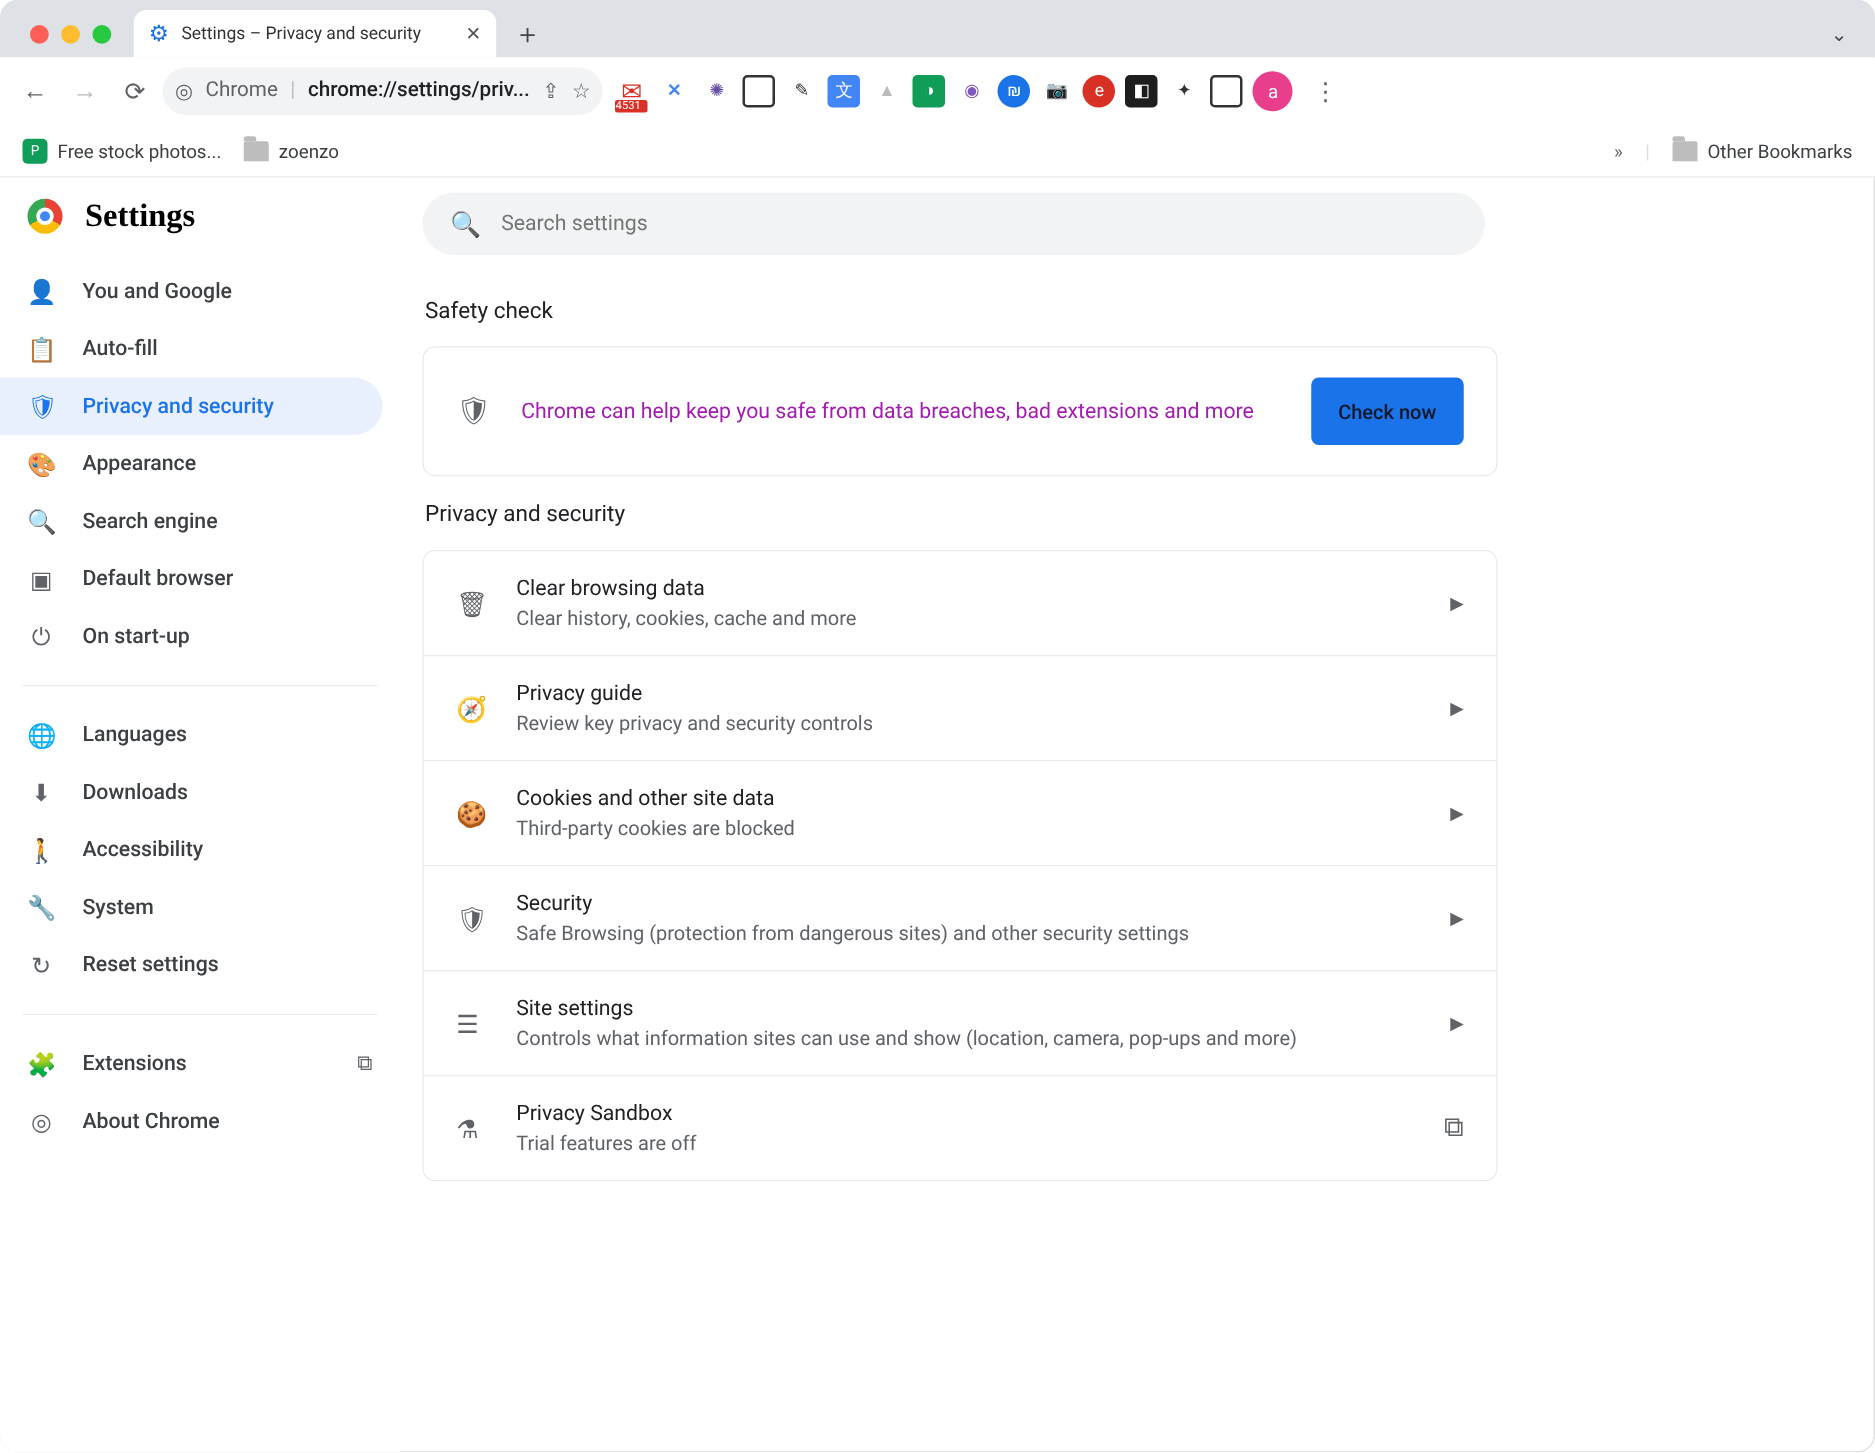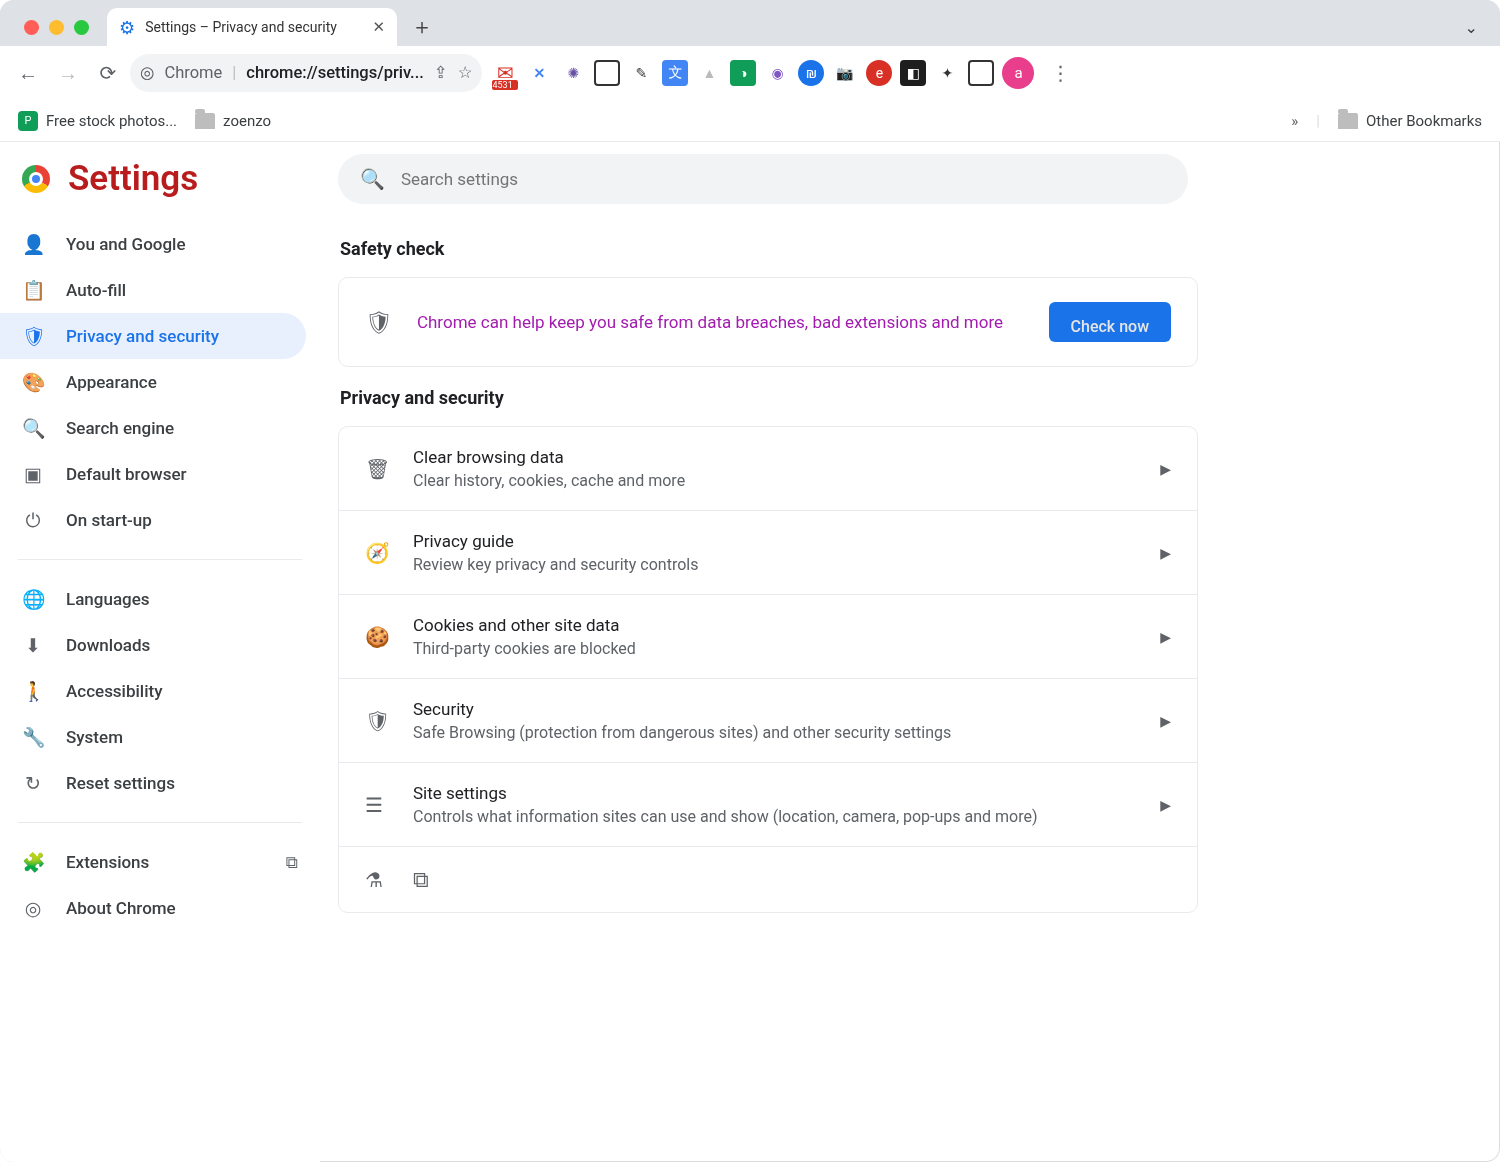--- a/index.html
+++ b/index.html
@@ -36,38 +36,38 @@
   .bookmarks .spacer{flex:1;}
   
   .content { flex:1; display:flex; overflow:hidden;}
   
   .sidebar { width:320px; background:#fff; display:flex; flex-direction:column; padding:16px 0;}
   .side-head { display:flex; align-items:center; gap:18px; padding:0 22px 18px 22px;}
   .chrome-logo { width:28px; height:28px; border-radius:50%; background:
     conic-gradient(#ea4335 0 120deg,#fbbc05 120deg 240deg,#34a853 240deg 360deg);
     position:relative;}
   .chrome-logo:after{content:"";position:absolute;inset:7px;border-radius:50%;background:#4285f4;border:3px solid #fff;}
-  .side-title { font-size:35px; font-weight:600; color:#b91c1c;}
+  .side-title { font-size:26px; font-weight:600; color:#000000;font-family:Liberation Serif, serif;}
   .sidenav { list-style:none; padding:4px 0;}
   .sidenav li { display:flex; align-items:center; gap:22px; height:46px; padding:0 22px; font-size:17px; color:#3c4043; font-weight:500; cursor:pointer;}
   .sidenav li.active { background:#e8f0fe; color:#1a73e8; border-radius:0 23px 23px 0; margin-right:14px;}
   .sidenav li.active .sico{ color:#1a73e8;}
   .sico { width:22px; text-align:center; font-size:19px; color:#5f6368;}
   .side-divider { height:1px; background:#e8eaed; margin:12px 18px;}
   .sidenav .extlink{ margin-left:auto; color:#5f6368; font-size:17px;}
   
   .main { flex:1; padding:12px 40px 30px 18px; overflow:auto;}
   .search-bar { height:50px; background:#f1f3f4; border-radius:25px; display:flex; align-items:center; padding:0 22px; gap:16px; margin-bottom:34px; max-width:850px;}
   .search-bar .sic{ color:#5f6368; font-size:20px;}
   .search-input { border:none; background:transparent; outline:none; font-size:17px; color:#5f6368; flex:1;}
-  .section-title { font-size:18px; color:#202124; font-weight:700; margin:20px 0 18px 2px;}
+  .section-title { font-size:18px; color:#202124; font-weight:400; margin:20px 0 18px 2px;}
   .card { background:#fff; border:1px solid #e8eaed; border-radius:10px; max-width:860px;}
   .safety-card { display:flex; align-items:center; padding:24px 26px; gap:24px;}
   .safety-card .txt{ flex:1; font-size:17px; color:#a21caf;}
-  .btn-primary { background:#1a73e8; color:#e5e5e5; border:none; border-radius:6px; height:40px; padding:15px 22px; font-size:16px; font-weight:500; cursor:pointer;}
+  .btn-primary { background:#1a73e8; color:#0f172a; border:none; border-radius:6px; height:54px; padding:15px 22px; font-size:16px; font-weight:500; cursor:pointer;}
   .list-row { display:flex; align-items:center; padding:20px 26px; gap:24px; border-top:1px solid #e8eaed; cursor:pointer;}
   .list-row:first-child{ border-top:none;}
   .lico { width:24px; color:#5f6368; font-size:20px; flex-shrink:0;}
   .lbody { flex:1;}
   .ltitle { font-size:17px; color:#202124; margin-bottom:4px;}
   .lsub { font-size:16px; color:#5f6368;}
   .larrow { color:#5f6368; font-size:14px;}
 </style>
 </head>
 <body>
@@ -270,18 +270,22 @@
           <div class="list-row">
             <span class="lico">☰</span>
             <div class="lbody">
               <div class="ltitle">Site settings</div>
               <div class="lsub">Controls what information sites can use and show (location, camera, pop-ups and more)</div>
             </div>
             <span class="larrow">▶</span>
           </div>
           <div class="list-row">
             <span class="lico">⚗</span>
+            <div class="lbody">
+              <div class="ltitle">Privacy Sandbox</div>
+              <div class="lsub">Trial features are off</div>
+            </div>
             <span class="larrow" style="font-size: 22px;">⧉</span>
           </div>
         </div>
     </div>
   </div>
 </div>
 
 </body></html>

